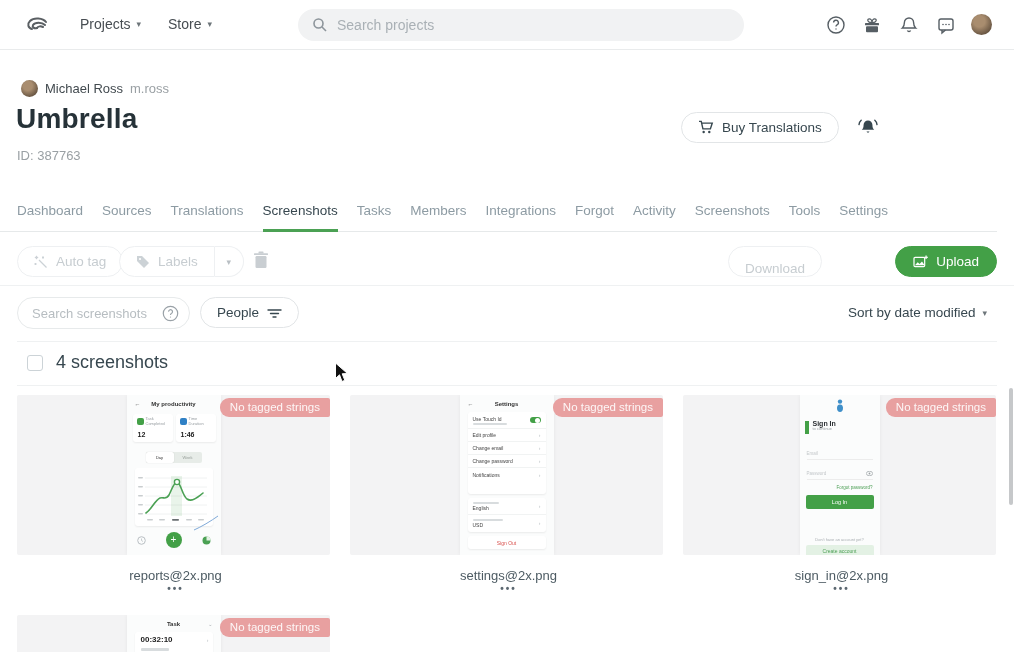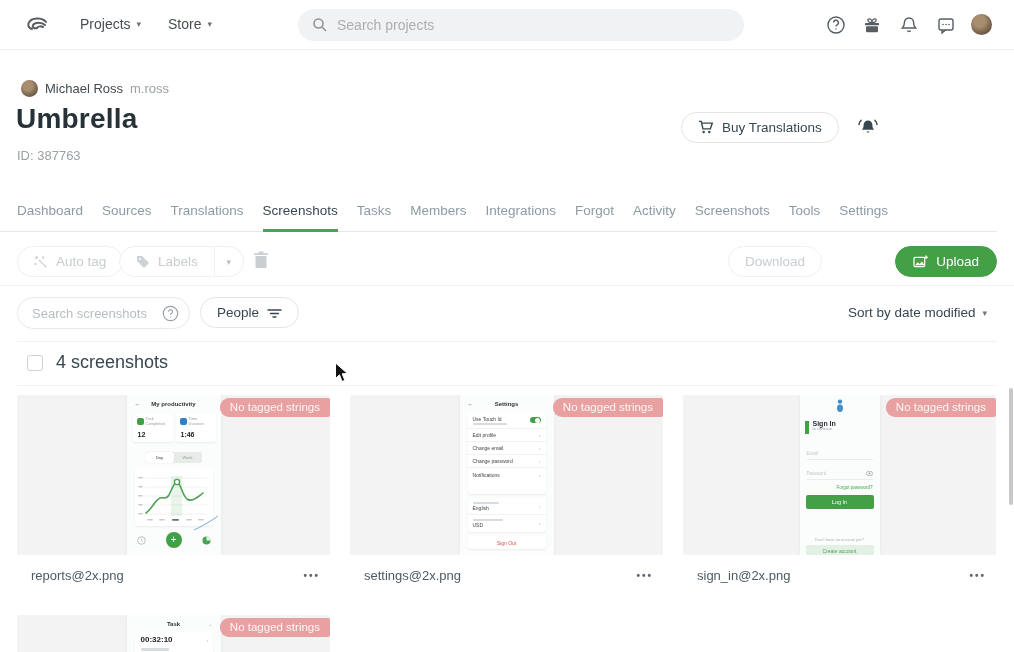--- a/index.html
+++ b/index.html
@@ -39,21 +39,21 @@
   .tab.active::after { content:""; position:absolute; left:0; right:0; bottom:-1px; height:3px; background:#4ba154; }
 
   
   .toolbar { position:absolute; left:17px; top:246px; width:980px; height:32px; }
   .btn.disabled { color:#c7cdd1; border-color:#eef0f2; cursor:default; }
   .btn.disabled svg { color:#ccd2d6; }
   .split { position:absolute; left:102px; top:0; display:flex; }
   .split .btn { border-radius:16px 0 0 16px; border-right:1px solid #eef0f2; }
   .split .caret-btn { width:29px; border:1px solid #eef0f2; border-left:none; border-radius:0 16px 16px 0; background:#fff; color:#b9bfc4; font-size:9px; cursor:pointer; }
   .tool-trash { position:absolute; left:235px; top:5px; width:18px; height:20px; color:#c9ced2; background:none; border:none; cursor:default; }
-  .btn-download { position:absolute; right:175px; top:0; }
+  .btn-download { position:absolute; right:175px; top:0;align-items:flex-end; }
   .btn-upload { position:absolute; right:0; top:0; background:#43a047; border-color:#43a047; color:#fff; padding:0 17px; }
   .divider { position:absolute; left:0; width:1014px; height:1px; background:#eff1f2; }
 
   
   .search-box { position:absolute; left:17px; top:297px; width:173px; height:32px; border:1px solid #e7eaeb; border-radius:16px; display:flex; align-items:center; padding:0 10px 0 14px; background:#fff; }
   .search-box input { flex:1; border:none; outline:none; font-size:13px; color:#555; min-width:0; background:transparent; font-family:"Liberation Sans",sans-serif; }
   .search-box input::placeholder { color:#b7bdc1; }
   .qmark { width:17px; height:17px; color:#99a1a7; flex:0 0 auto; }
   .btn-filters { position:absolute; left:200px; top:297px; }
   .sort-ctl { position:absolute; right:27px; top:305px; font-size:13.5px; color:#37474f; cursor:pointer; display:flex; align-items:center; gap:7px; }
@@ -61,21 +61,21 @@
 
   
   .select-row { position:absolute; left:27px; top:352px; display:flex; align-items:center; gap:13px; }
   .checkbox { width:16px; height:16px; border:1px solid #ccd3d7; border-radius:3px; background:#fff; cursor:pointer; }
   .select-label { font-size:18px; color:#37474f; }
 
   
   .card { position:absolute; width:313px; }
   .thumb { position:relative; width:313px; height:160px; background:#f3f3f4; border-radius:2px; overflow:hidden; cursor:pointer; }
   .badge { position:absolute; top:3px; right:0; background:#e8a0a0; color:#fdf6f6; font-size:11.5px; padding:3px 10px 4px; border-radius:9px 2px 2px 9px; }
-  .card-foot { display:flex; justify-content:space-between; padding:13px 10px 0 14px; }
+  .card-foot { display:flex; align-items:center; justify-content:space-between; padding:13px 10px 0 14px;flex-direction:column; }
   .fname { font-size:13px; color:#4d5b63; }
   .dots { font-size:10px; font-weight:bold; letter-spacing:2px; color:#5b6770; cursor:pointer; background:none; border:none; }
 
   
   .phone { position:absolute; top:0; left:50%; transform:translateX(-50%); width:94px; height:160px; background:#fbfcfc; box-shadow:0 0 4px rgba(0,0,0,.06); }
   .ph-head { position:absolute; top:6px; left:0; right:0; text-align:center; font-size:6px; font-weight:bold; color:#333; }
   .ph-back { position:absolute; top:6px; left:8px; font-size:6px; color:#555; font-weight:normal; }
   .mini-card { position:absolute; background:#fff; border-radius:3px; box-shadow:0 1px 2px rgba(0,0,0,.07); }
   .micro { font-size:4px; color:#9aa0a4; line-height:1.2; }
   .bar { background:#d8dcde; border-radius:1px; }

